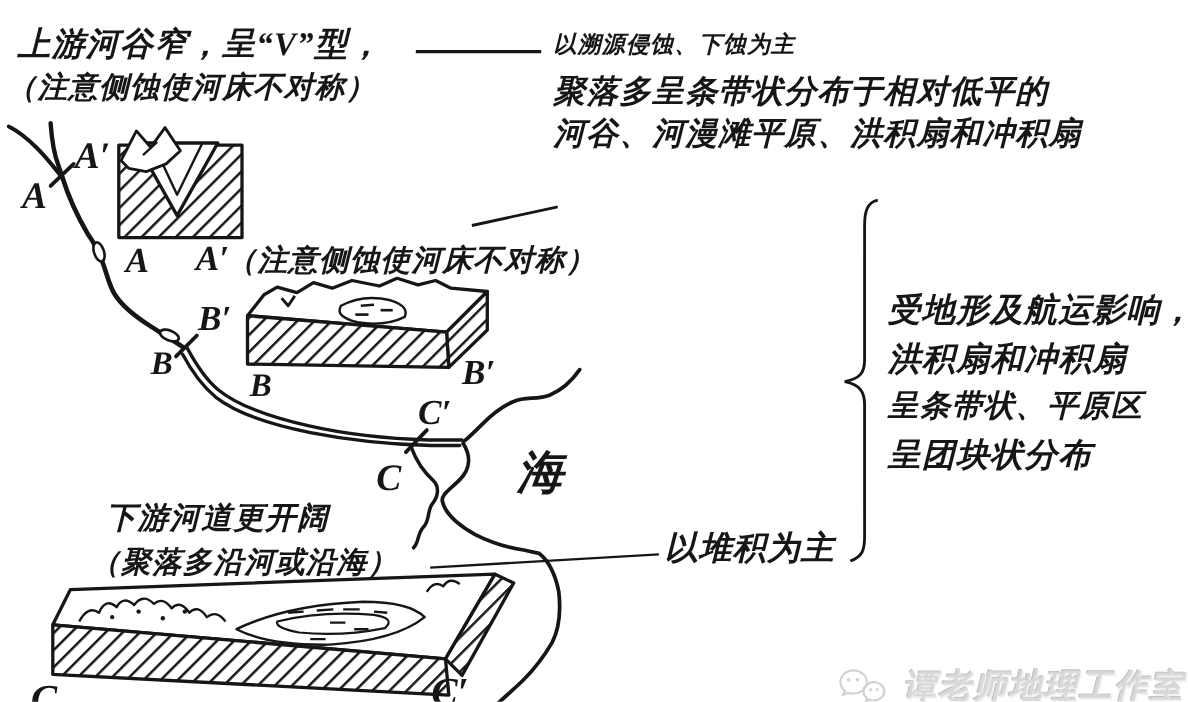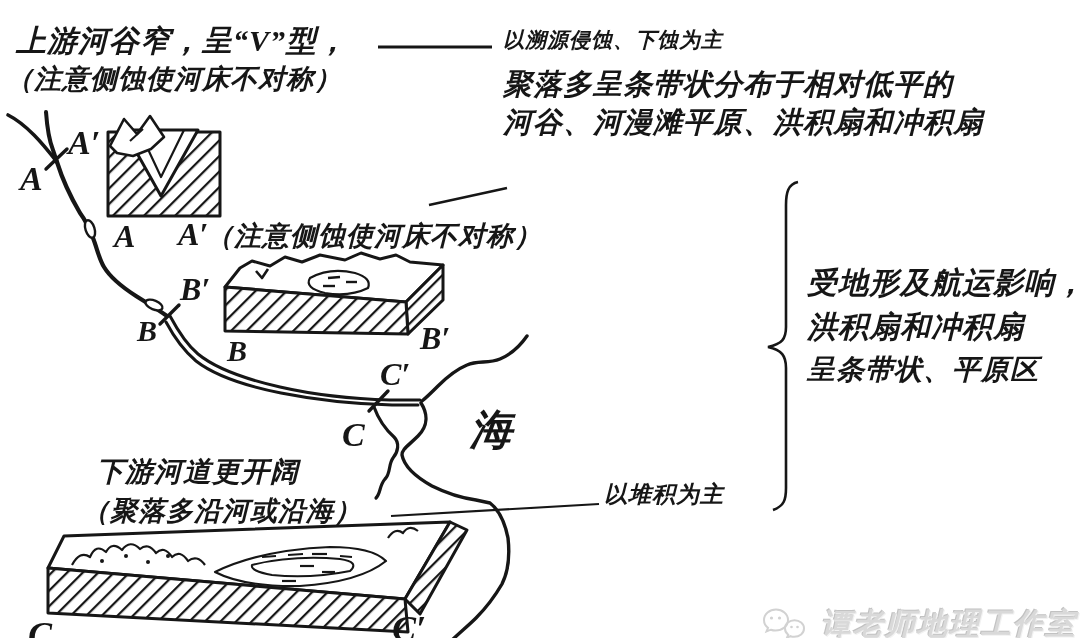--- a/index.html
+++ b/index.html
@@ -136,25 +136,26 @@
   <div class="txt" style="left:6px;top:48px;font-size:27px;">（注意侧蚀使河床不对称）</div>
 
   <div class="txt" style="left:503px;top:12px;font-size:21px;">以溯源侵蚀、下蚀为主</div>
   <div class="txt" style="left:503px;top:52px;font-size:29px;">聚落多呈条带状分布于相对低平的</div>
   <div class="txt" style="left:503px;top:90px;font-size:29px;">河谷、河漫滩平原、洪积扇和冲积扇</div>
 
   <div class="txt" style="left:96px;top:440px;font-size:28px;">下游河道更开阔</div>
 
   <div class="txt" style="left:206px;top:205px;font-size:27px;">（注意侧蚀使河床不对称）</div>
   <div class="txt" style="left:82px;top:480px;font-size:27px;">（聚落多沿河或沿海）</div>
-  <div class="txt" style="left:604px;top:466px;font-size:23px;">以堆积为主</div>
+  <div class="txt" style="left:604px;top:466px;font-size:30px;">以堆积为主</div>
 
   <div class="txt" style="left:807px;top:250px;font-size:30px;">受地形及航运影响，</div>
   <div class="txt" style="left:807px;top:294px;font-size:30px;">洪积扇和冲积扇</div>
   <div class="txt" style="left:807px;top:338px;font-size:28px;">呈条带状、平原区</div>
+  <div class="txt" style="left:807px;top:382px;font-size:30px;">呈团块状分布</div>
 
   <div class="lbl" style="left:20px;top:144px;font-size:34px;">A</div>
   <div class="lbl" style="left:68px;top:108px;font-size:34px;">A′</div>
   <div class="lbl" style="left:137px;top:298px;font-size:30px;">B</div>
   <div class="lbl" style="left:180px;top:255px;font-size:32px;">B′</div>
   <div class="lbl" style="left:342px;top:400px;font-size:34px;">C</div>
   <div class="lbl" style="left:380px;top:340px;font-size:32px;">C′</div>
   <div class="lbl" style="left:470px;top:386px;font-size:42px;">海</div>
 
   <div class="lbl" style="left:114px;top:202px;font-size:32px;">A</div>

